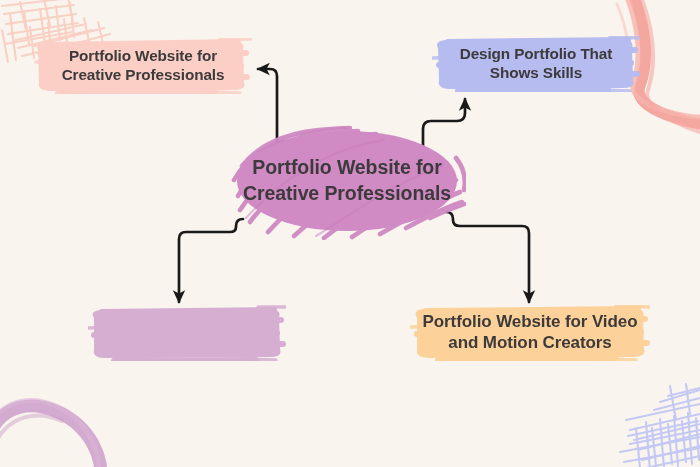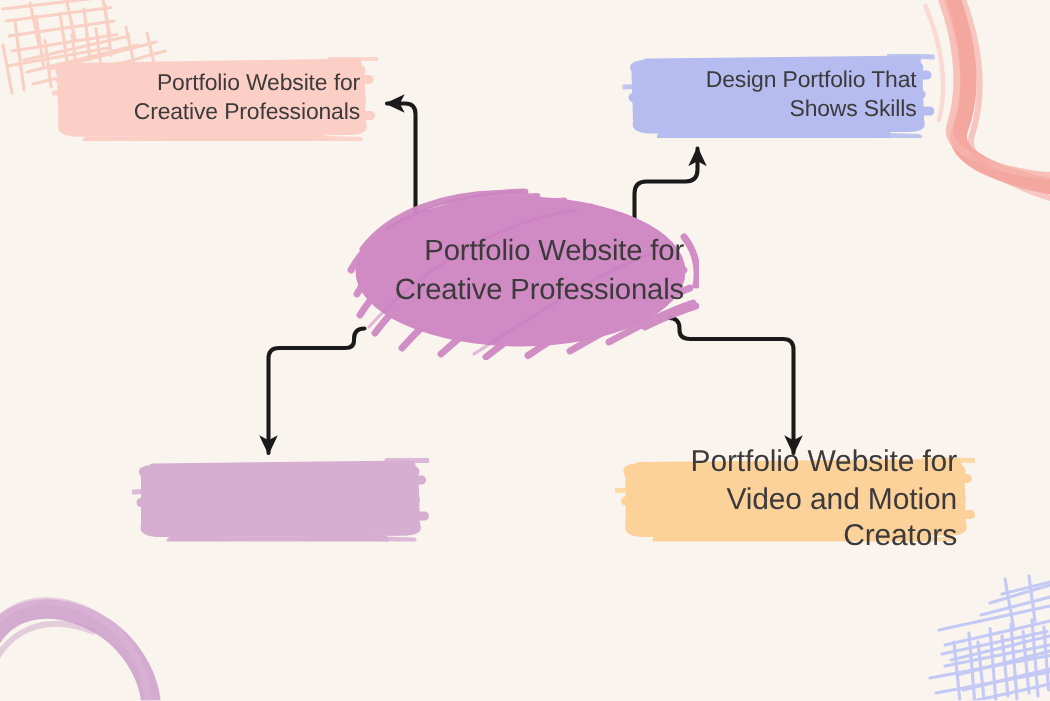--- a/index.html
+++ b/index.html
@@ -30,23 +30,23 @@
   }
   .deco-layer { z-index: 1; }
   .edge-layer { z-index: 2; }
 
   .node {
     position: absolute;
     z-index: 3;
     display: flex;
     align-items: center;
     justify-content: center;
-    text-align: right;
+    text-align: center;
     color: #3c3a3b;
-    font-weight: normal;
+    font-weight: bold;
     line-height: 1.22;
     letter-spacing: -0.1px;
   }
 
   
   #node-center {
     left: 228px;
     top: 122px;
     width: 238px;
     height: 118px;
@@ -75,25 +75,25 @@
   }
   .leaf .hl {
     position: absolute;
     z-index: 1;
     left: 0; top: 0;
     width: 100%;
     height: 100%;
   }
 
   #node-tl { left: 34px;  top: 38px;  width: 218px; height: 56px; }
-  #node-tr { left: 415px; top: 36px;  width: 208px; height: 56px; }
+  #node-tr { left: 432px; top: 36px;  width: 208px; height: 56px; }
   #node-bl { left: 88px;  top: 305px; width: 198px; height: 56px; }
   #node-br { left: 410px; top: 305px; width: 240px; height: 56px; }
 
-  #node-br .label { font-size: 20px; }
+  #node-br .label { font-size: 17px; }
 </style>
 </head>
 <body>
 
 <div id="canvas">
 
   <svg class="deco-layer" viewBox="0 0 700 467" xmlns="http://www.w3.org/2000/svg">
 
     <g stroke="#f9cfc2" stroke-width="2.1" fill="none" stroke-linecap="round" opacity="0.95">
       <path d="M2 6 L70 -2"></path>

